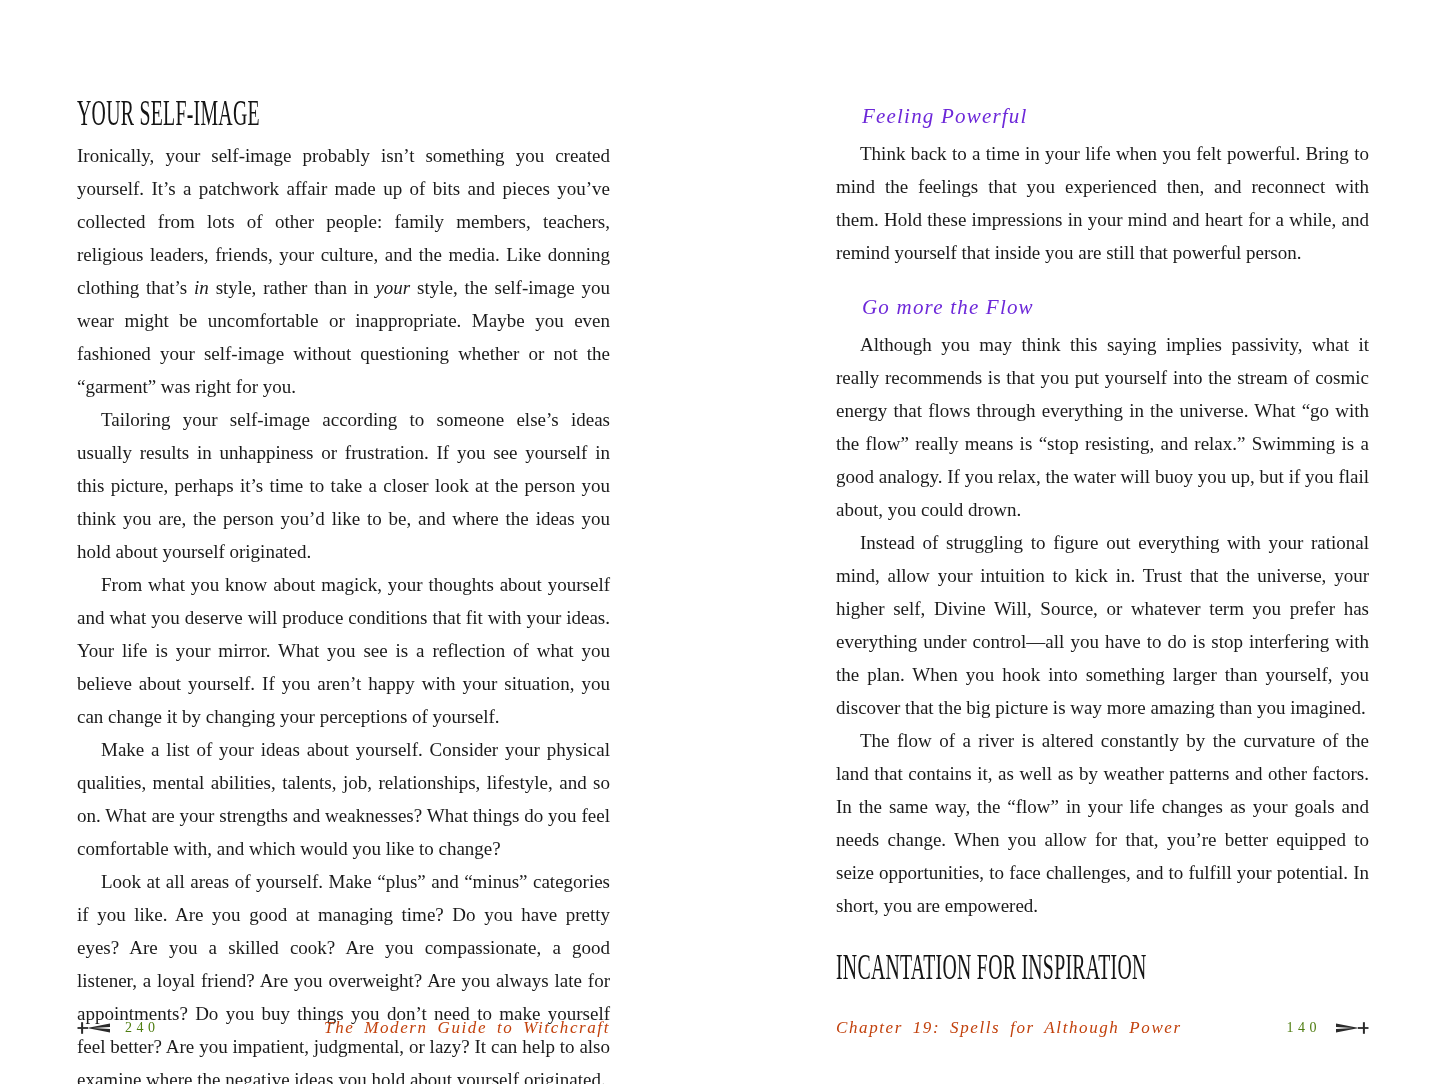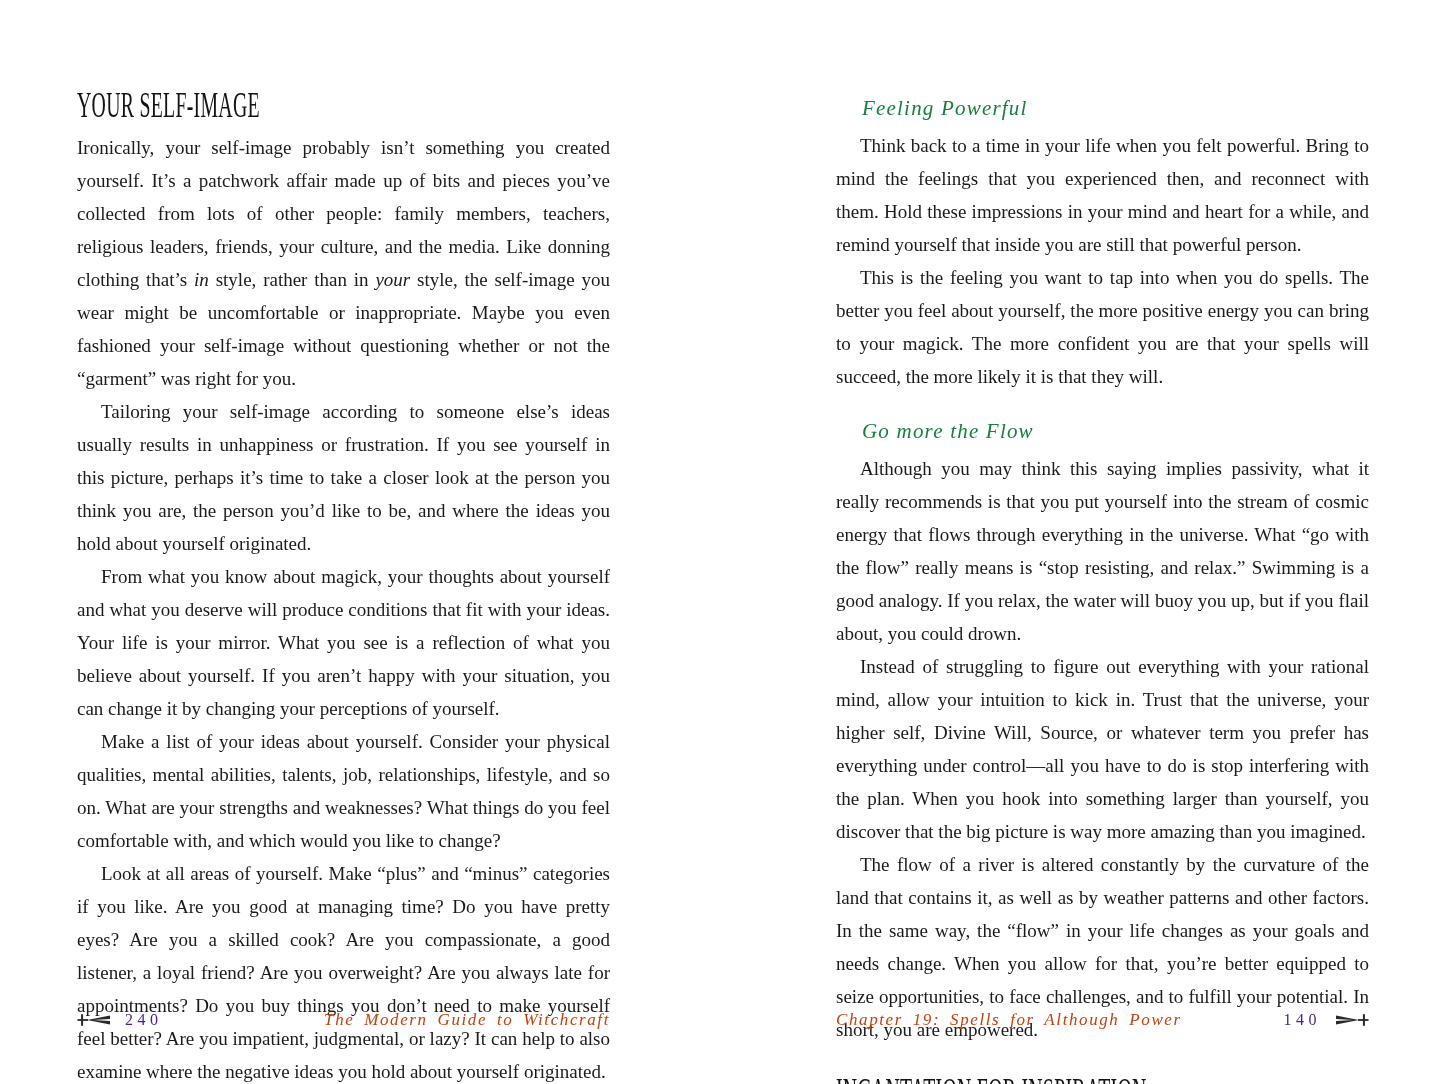--- a/index.html
+++ b/index.html
@@ -7,21 +7,21 @@
     padding: 0;
     background: #ffffff;
     width: 1445px;
     height: 1084px;
     overflow: hidden;
     font-family: "Liberation Serif", serif;
     color: #1b1b1b;
   }
   .spread {
     position: absolute;
-    top: 0; left: 0;
+    top: 8px; left: 0;
     width: 1445px;
     height: 1072px;
     background: #ffffff;
     text-decoration: underline;
   }
   .page {
     position: absolute;
     top: 0;
     width: 533px;
     height: 1084px;
@@ -57,41 +57,41 @@
     color: #141414;
   }
 
   .subhead {
     font-size: 21px;
     line-height: 24px;
     font-style: italic;
     font-weight: normal;
     letter-spacing: 1.2px;
     margin: 26px 0 9px 26px;
-    color: #15803d;
+    color: #6d28d9;
   }
 
   .footer {
     position: absolute;
     top: 1010px;
     left: 0; right: 0;
     display: flex;
     justify-content: space-between;
     align-items: center;
     font-size: 17px;
     color: #2a2a2a;
   }
   .folio-group {
     display: flex;
     align-items: center;
   }
   .folio {
     letter-spacing: 4.5px;
-    font-size: 16px;
-    color: #4c1d95;
+    font-size: 14px;
+    color: #4d7c0f;
   }
   .footer-left .ornament  { margin-right: 14px; }
   .footer-right .ornament { margin-left: 14px; }
   .running-title {
     font-style: italic;
     letter-spacing: 1.6px;
     word-spacing: 4px;
     font-size: 17px;
     color: #c2410c;
   }
@@ -124,21 +124,20 @@
         <span class="folio">240</span>
       </span>
       <span class="running-title">The Modern Guide to Witchcraft</span>
     </footer>
   </section>
 
   <section class="page page-right">
     <div class="page-content">
         <h3 class="subhead">Feeling Powerful</h3>
         <p class="body-para indent">Think back to a time in your life when you felt powerful. Bring to mind the feelings that you experienced then, and reconnect with them. Hold these impressions in your mind and heart for a while, and remind yourself that inside you are still that powerful person.</p>
-        <p class="body-para indent">This is the feeling you want to tap into when you do spells. The better you feel about yourself, the more positive energy you can bring to your magick. The more confident you are that your spells will succeed, the more likely it is that they will.</p>
         <h3 class="subhead">Go more the Flow</h3>
         <p class="body-para indent">Although you may think this saying implies passivity, what it really recommends is that you put yourself into the stream of cosmic energy that flows through everything in the universe. What “go with the flow” really means is “stop resisting, and relax.” Swimming is a good analogy. If you relax, the water will buoy you up, but if you flail about, you could drown.</p>
         <p class="body-para indent">Instead of struggling to figure out everything with your rational mind, allow your intuition to kick in. Trust that the universe, your higher self, Divine Will, Source, or whatever term you prefer has everything under control—all you have to do is stop interfering with the plan. When you hook into something larger than yourself, you discover that the big picture is way more amazing than you imagined.</p>
         <p class="body-para indent">The flow of a river is altered constantly by the curvature of the land that contains it, as well as by weather patterns and other factors. In the same way, the “flow” in your life changes as your goals and needs change. When you allow for that, you’re better equipped to seize opportunities, to face challenges, and to fulfill your potential. In short, you are empowered.</p>
         <h2 class="display-heading">INCANTATION FOR INSPIRATION</h2>
       </div>
     <footer class="footer footer-right">
       <span class="running-title">Chapter 19: Spells for Although Power</span>
       <span class="folio-group">
         <span class="folio">140</span>

